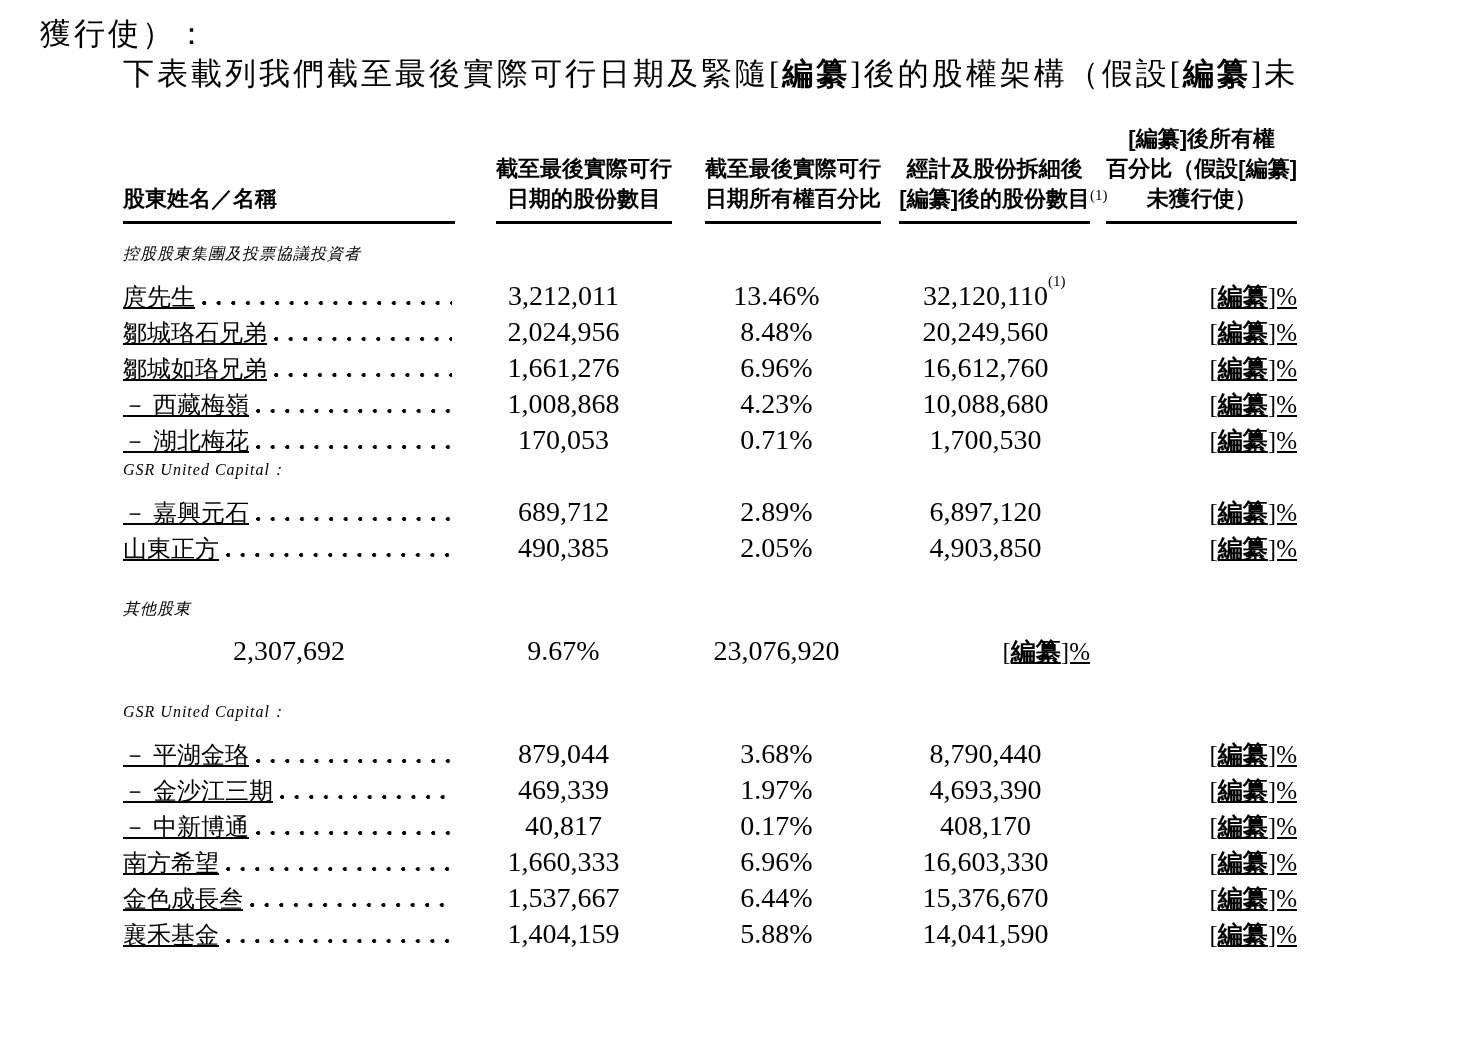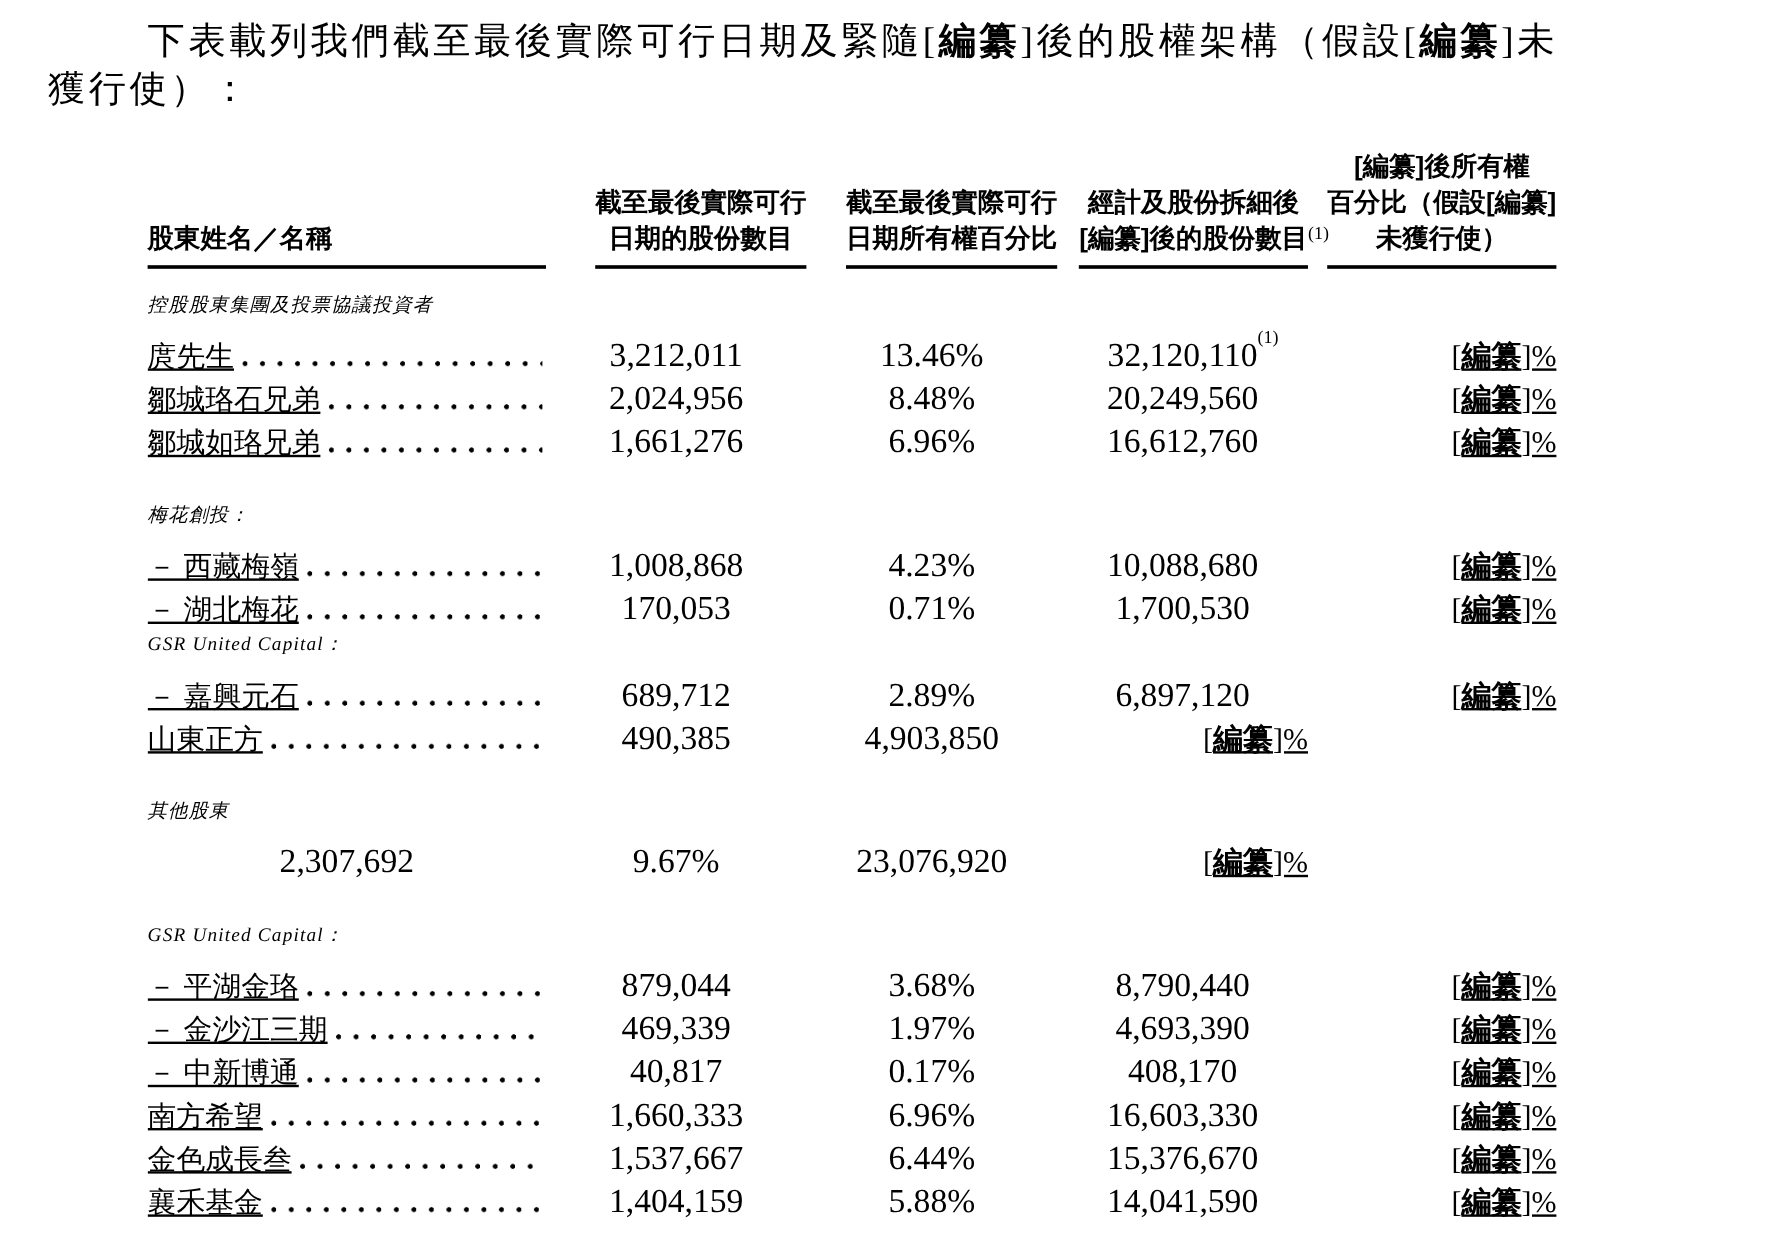--- a/index.html
+++ b/index.html
@@ -91,22 +91,22 @@
     position: absolute;
     left: 100%;
     top: -7px;
     font-size: 15px;
   }
 </style>
 </head>
 <body>
 
 <div class="intro">
+  <div class="intro-line"><span>獲行使）：</span></div>
   <div class="intro-line indent"><span>下表載列我們截至最後實際可行日期及緊隨[</span><span class="bold">編纂</span><span>]後的股權架構（假設[</span><span class="bold">編纂</span><span>]未</span></div>
-  <div class="intro-line"><span>獲行使）：</span></div>
 </div>
 
 <div class="stable">
   <div class="hrow">
       <div class="hcell c0">
         <div class="hinner full">
           <div class="hline">股東姓名／名稱</div>
         </div>
       </div>
       <div class="hcell c1"><div class="hinner"><div class="hline">截至最後實際可行</div><div class="hline">日期的股份數目</div></div></div>
@@ -151,23 +151,20 @@
       <span class="leader"></span>
     </div>
     <div class="cell num">1,661,276</div>
     <div class="cell num">6.96%</div>
     <div class="cell num">
       <span class="nwrap"><span class="nval">16,612,760</span></span>
     </div>
     <div class="cell redacted">[<b class="redact">編纂</b>]%</div>
   </div>
 
-  <div class="trow section-row gap">
-    <div class="section-label">梅花創投：</div>
-  </div>
 
   <div class="trow data-row">
     <div class="cell name-cell">
       <span class="sname">－ 西藏梅嶺</span>
       <span class="leader"></span>
     </div>
     <div class="cell num">1,008,868</div>
     <div class="cell num">4.23%</div>
     <div class="cell num">
       <span class="nwrap"><span class="nval">10,088,680</span></span>
@@ -204,20 +201,21 @@
     </div>
     <div class="cell redacted">[<b class="redact">編纂</b>]%</div>
   </div>
 
   <div class="trow data-row">
     <div class="cell name-cell">
       <span class="sname">山東正方</span>
       <span class="leader"></span>
     </div>
     <div class="cell num">490,385</div>
+    <div class="cell num">2.05%</div>
     <div class="cell num">
       <span class="nwrap"><span class="nval">4,903,850</span></span>
     </div>
     <div class="cell redacted">[<b class="redact">編纂</b>]%</div>
   </div>
 
   <div class="trow section-row gap">
     <div class="section-label">其他股東</div>
   </div>
 

